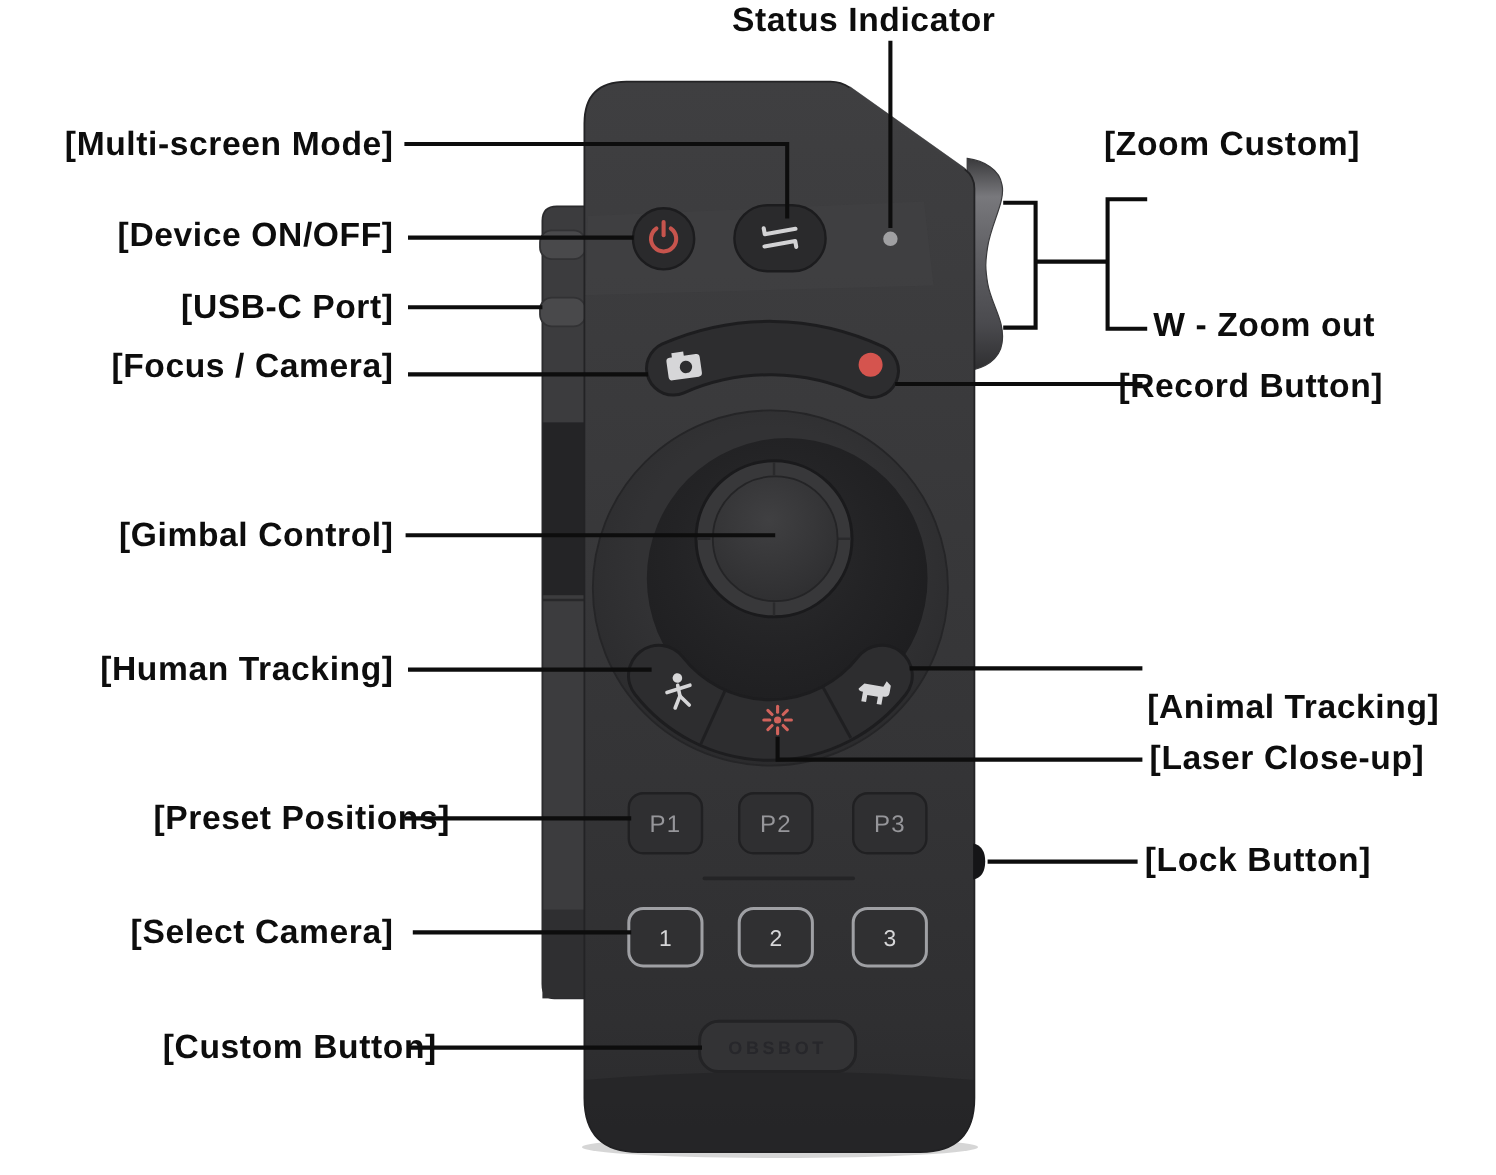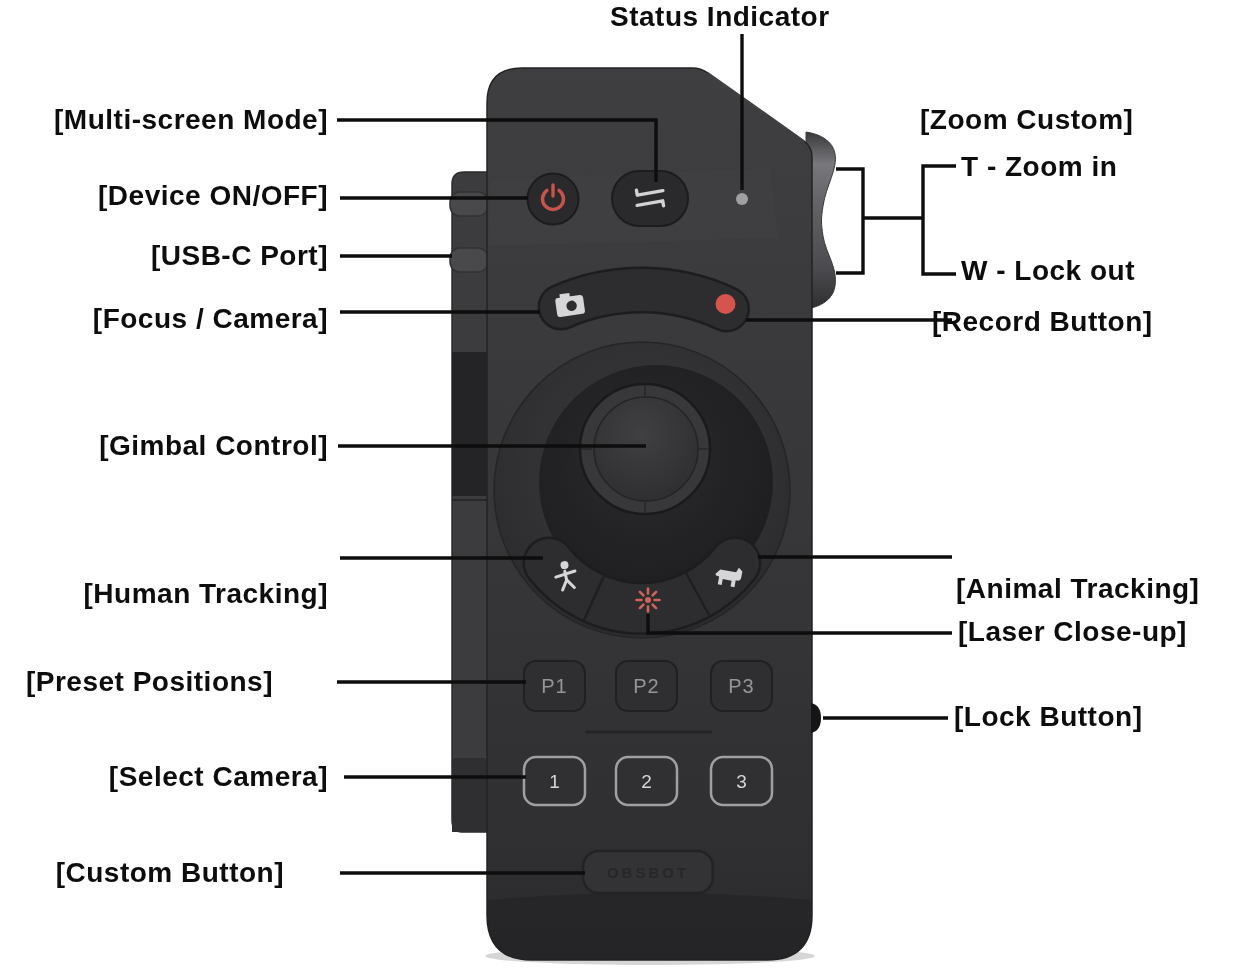--- a/index.html
+++ b/index.html
@@ -215,28 +215,27 @@
     <line x1="863" y1="218" x2="923" y2="218"></line>
     <polyline points="956,166 923,166 923,274 956,274"></polyline>
   </g>
 </svg>
 
 <div class="callout" style="left:610px;top:-2px;">Status Indicator</div>
 
 <div class="callout left-col" style="right:919px;top:101px;text-align:right;">[Multi-screen Mode]</div>
 <div class="callout left-col" style="right:919px;top:177px;">[Device ON/OFF]</div>
 <div class="callout left-col" style="right:919px;top:237px;">[USB-C Port]</div>
-<div class="callout left-col" style="right:919px;top:300px;">[Focus / Camera]</div>
+<div class="callout left-col" style="right:919px;top:286px;">[Focus / Camera]</div>
 <div class="callout left-col" style="right:919px;top:427px;">[Gimbal Control]</div>
-<div class="callout left-col" style="right:919px;top:539px;margin-top:36px;">[Human Tracking]</div>
-<div class="callout left-col" style="right:974px;top:663px;">[Preset Positions]</div>
+<div class="callout left-col" style="right:919px;top:539px;">[Human Tracking]</div>
+<div class="callout left-col" style="right:872px;top:663px;">[Preset Positions]</div>
 <div class="callout left-col" style="right:919px;top:758px;">[Select Camera]</div>
-<div class="callout left-col" style="right:963px;top:854px;">[Custom Button]</div>
+<div class="callout left-col" style="right:883px;top:854px;">[Custom Button]</div>
 
 <div class="callout right-col" style="left:920px;top:101px;">[Zoom Custom]</div>
-<div class="callout right-col" style="left:961px;top:148px;">T - Zoom in</div>
-<div class="callout right-col" style="left:961px;top:252px;">W - Lock out</div>
+<div class="callout right-col" style="left:961px;top:252px;">W - Zoom out</div>
 <div class="callout right-col" style="left:932px;top:303px;">[Record Button]</div>
 <div class="callout right-col" style="left:956px;top:538px;margin-top:32px;">[Animal Tracking]</div>
 <div class="callout right-col" style="left:954px;top:698px;">[Lock Button]</div>
 <div class="callout right-col" style="left:958px;top:613px;">[Laser Close-up]</div>
 
 </div>
 
 </body></html>

